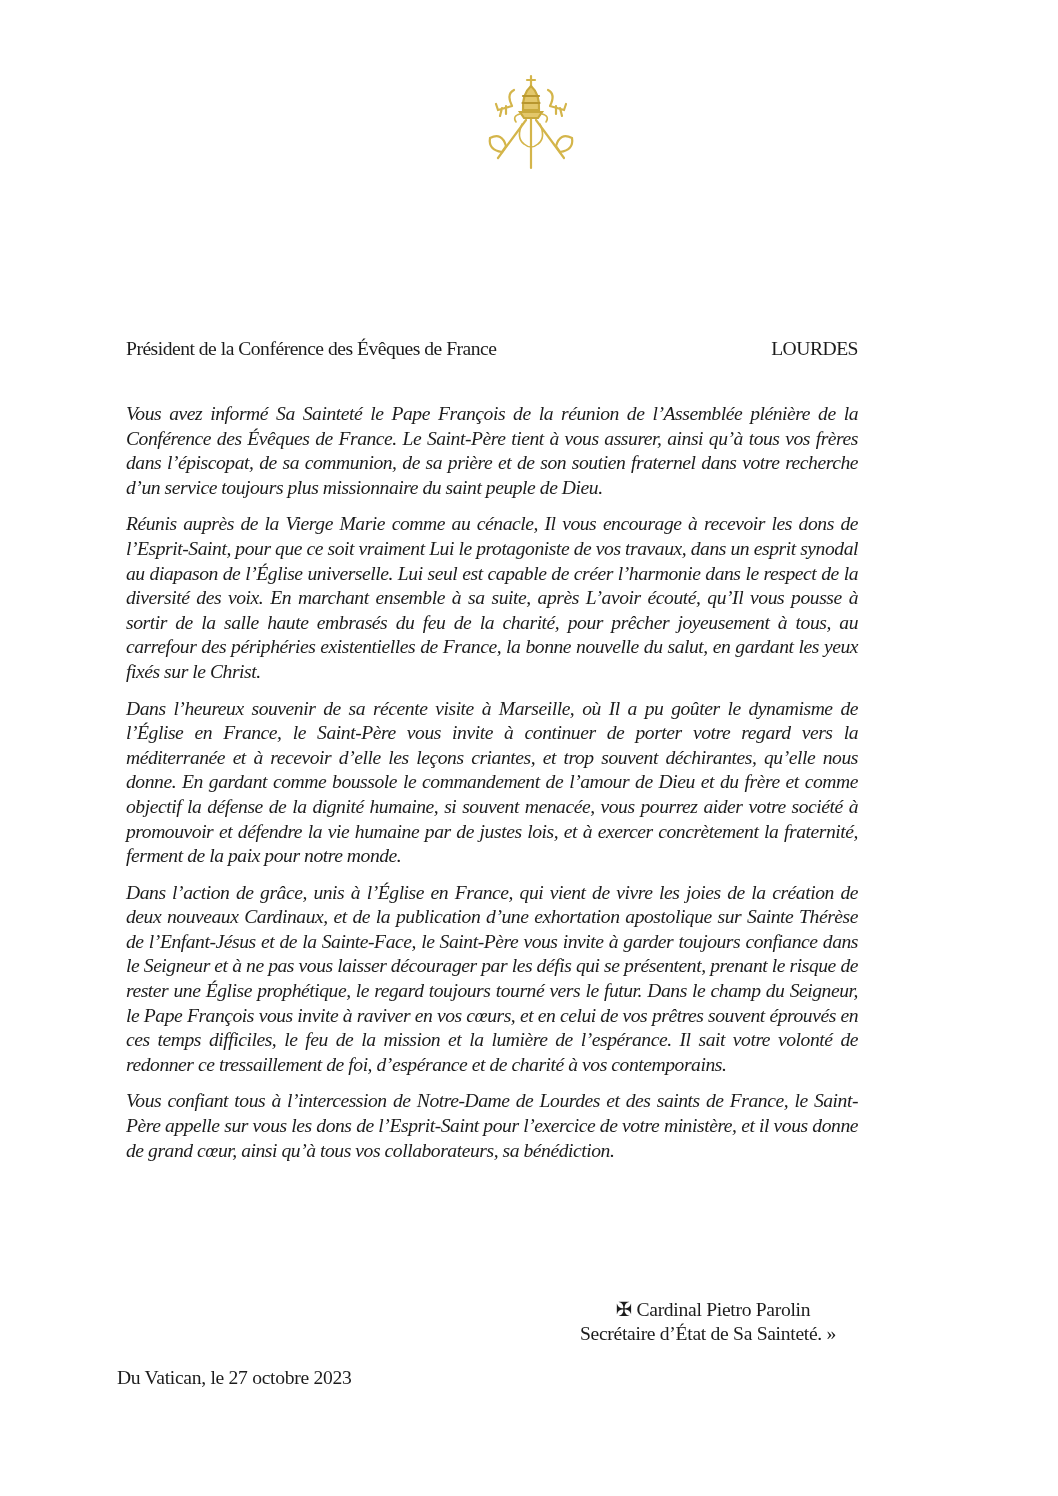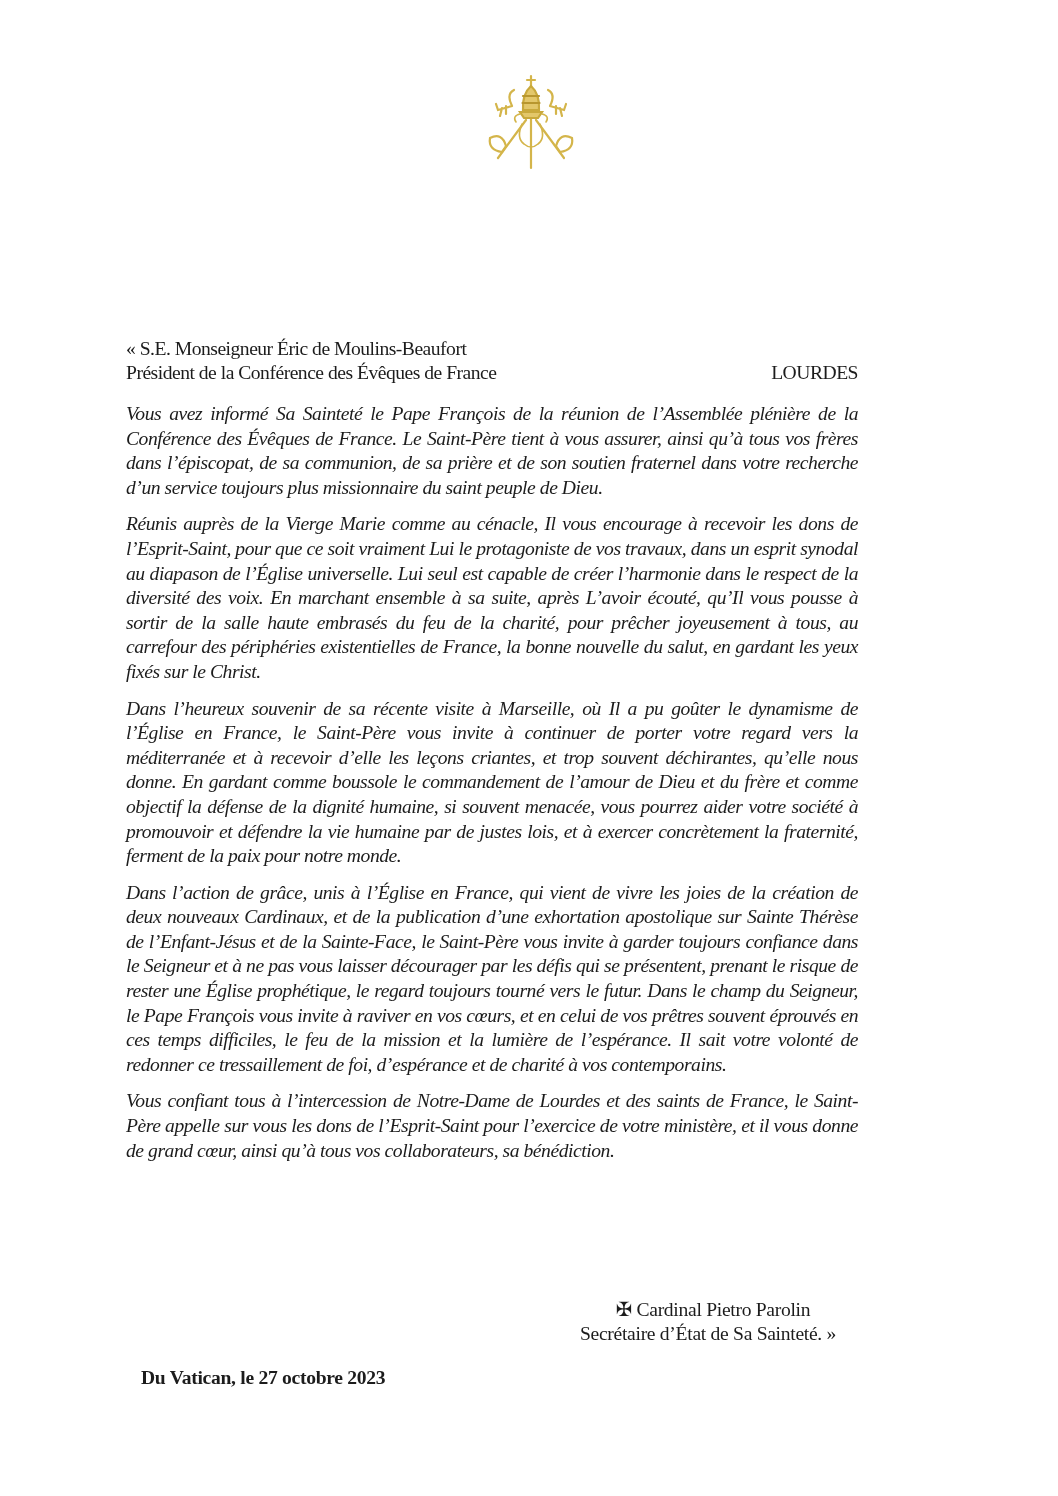--- a/index.html
+++ b/index.html
@@ -8,22 +8,22 @@
   .emblem { position: absolute; left: 476px; top: 72px; width: 110px; height: 100px; }
   .addr { position: absolute; left: 126px; top: 337px; width: 732px; font-size: 19.6px;
           line-height: 23.5px; letter-spacing: -0.5px; }
   .addr .row { display: flex; justify-content: space-between; white-space: nowrap; }
   .body { position: absolute; left: 126px; top: 402px; width: 732px; font-style: italic; }
   .para { margin: 0 0 12px 0; font-size: 19.6px; line-height: 24.6px; text-align: justify;
           letter-spacing: -0.45px; hyphens: none; }
   .sig { position: absolute; left: 548px; top: 1292px; width: 320px; text-align: center;
          font-size: 19.6px; line-height: 24px; letter-spacing: -0.3px; white-space: nowrap; margin-top: 6px; }
   .sig .l1 { padding-left: 10px; }
-  .date { position: absolute; left: 141px; top: 1366px; font-size: 19.6px; line-height: 24px;
-          letter-spacing: -0.3px; white-space: nowrap; font-weight: bold; }
+  .date { position: absolute; left: 117px; top: 1366px; font-size: 19.6px; line-height: 24px;
+          letter-spacing: -0.3px; white-space: nowrap; }
 </style>
 </head>
 <body>
 
 <svg class="emblem" viewBox="0 0 110 100">
   <g fill="none" stroke="#d4b54a" stroke-width="2.2" stroke-linecap="round">
 
     <line x1="55" y1="4" x2="55" y2="96"></line>
     <line x1="51" y1="8" x2="59" y2="8"></line>
 
@@ -40,23 +40,20 @@
     <path d="M84 80 Q98 78 96 66 Q84 60 80 74 Z"></path>
     <path d="M74 34 Q80 22 72 18 M74 34 L88 38 L90 32 M84 36 L86 44 M80 34 L80 42"></path>
 
     <path d="M46 52 Q40 66 48 72 Q55 78 62 72 Q70 66 64 52" stroke-width="1.6"></path>
     <path d="M40 50 Q36 44 44 42 M70 50 Q74 44 66 42" stroke-width="1.6"></path>
   </g>
 </svg>
 
 <div class="addr">
   <div class="row">
-    <span>« S.E. Monseigneur Éric de Moulins-Beaufort</span>
-  </div>
-  <div class="row">
     <span>Président de la Conférence des Évêques de France</span>
     <span>LOURDES</span>
   </div>
 </div>
 
 <div class="body">
   <p class="para">Vous avez informé Sa Sainteté le Pape François de la réunion de l’Assemblée plénière de la Conférence des Évêques de France. Le Saint-Père tient à vous assurer, ainsi qu’à tous vos frères dans l’épiscopat, de sa communion, de sa prière et de son soutien fraternel dans votre recherche d’un service toujours plus missionnaire du saint peuple de Dieu.</p>
   <p class="para">Réunis auprès de la Vierge Marie comme au cénacle, Il vous encourage à recevoir les dons de l’Esprit-Saint, pour que ce soit vraiment Lui le protagoniste de vos travaux, dans un esprit synodal au diapason de l’Église universelle. Lui seul est capable de créer l’harmonie dans le respect de la diversité des voix. En marchant ensemble à sa suite, après L’avoir écouté, qu’Il vous pousse à sortir de la salle haute embrasés du feu de la charité, pour prêcher joyeusement à tous, au carrefour des périphéries existentielles de France, la bonne nouvelle du salut, en gardant les yeux fixés sur le Christ.</p>
   <p class="para">Dans l’heureux souvenir de sa récente visite à Marseille, où Il a pu goûter le dynamisme de l’Église en France, le Saint-Père vous invite à continuer de porter votre regard vers la méditerranée et à recevoir d’elle les leçons criantes, et trop souvent déchirantes, qu’elle nous donne. En gardant comme boussole le commandement de l’amour de Dieu et du frère et comme objectif la défense de la dignité humaine, si souvent menacée, vous pourrez aider votre société à promouvoir et défendre la vie humaine par de justes lois, et à exercer concrètement la fraternité, ferment de la paix pour notre monde.</p>
   <p class="para">Dans l’action de grâce, unis à l’Église en France, qui vient de vivre les joies de la création de deux nouveaux Cardinaux, et de la publication d’une exhortation apostolique sur Sainte Thérèse de l’Enfant-Jésus et de la Sainte-Face, le Saint-Père vous invite à garder toujours confiance dans le Seigneur et à ne pas vous laisser décourager par les défis qui se présentent, prenant le risque de rester une Église prophétique, le regard toujours tourné vers le futur. Dans le champ du Seigneur, le Pape François vous invite à raviver en vos cœurs, et en celui de vos prêtres souvent éprouvés en ces temps difficiles, le feu de la mission et la lumière de l’espérance. Il sait votre volonté de redonner ce tressaillement de foi, d’espérance et de charité à vos contemporains.</p>

